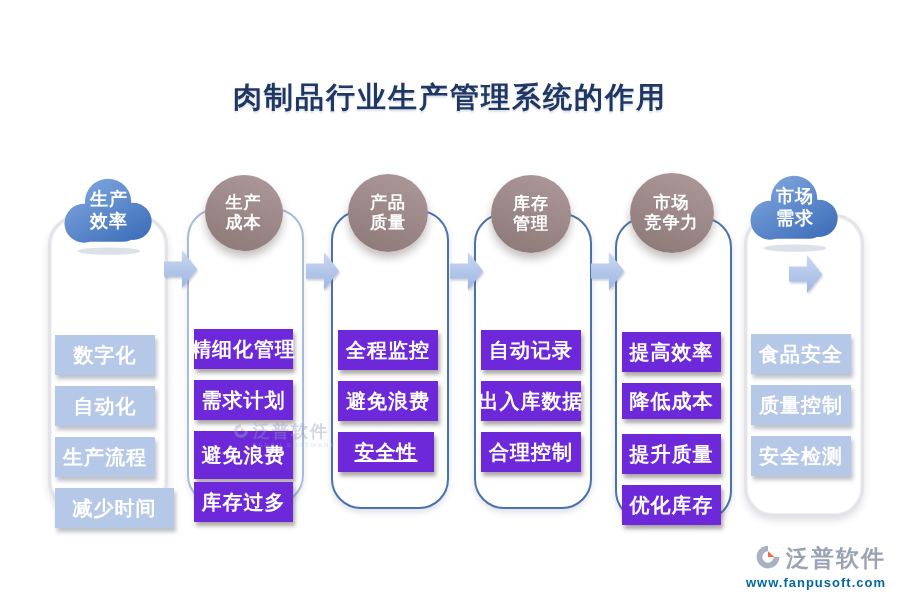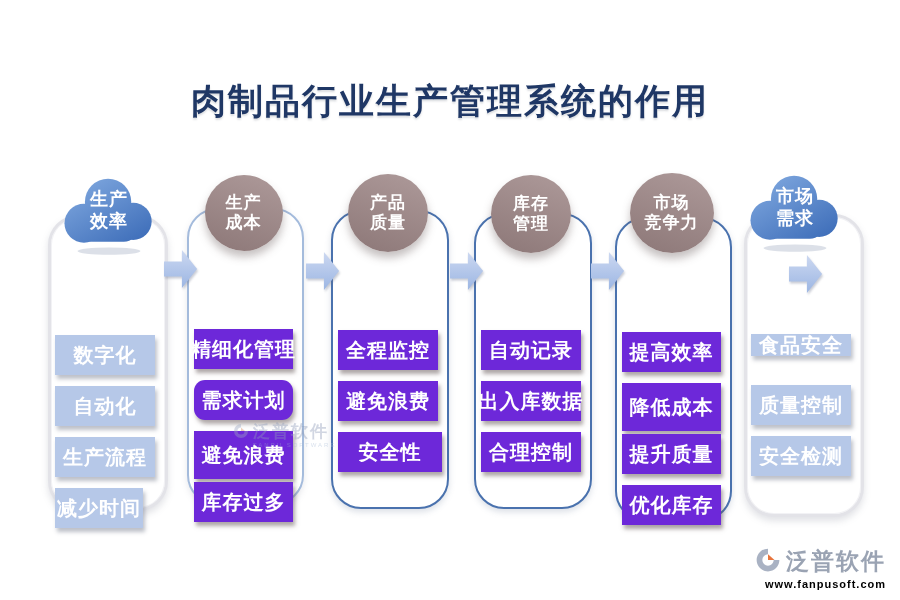--- a/index.html
+++ b/index.html
@@ -2,21 +2,21 @@
 <html><head>
 <meta charset="utf-8">
 <style>
   html,body{margin:0;padding:0;background:#fff;}
   .stage{
     position:relative;width:900px;height:600px;background:#ffffff;overflow:hidden;
     font-family:"Liberation Sans",sans-serif;
   }
   .title{
     position:absolute;top:78px;left:0;width:100%;margin:0;
-    text-align:center;font-size:35px;font-weight:bold;letter-spacing:2px;
+    text-align:center;font-size:29px;font-weight:bold;letter-spacing:2px;
     color:#1f3765;text-shadow:0 2px 2px rgba(60,70,90,.18);
   }
   .panel{
     position:absolute;background:#fff;border-radius:30px;z-index:1;
   }
   .panel.b-grey{border:3px solid #e3e3e8;box-shadow:0 4px 7px rgba(120,125,140,.22), inset 0 0 0 1px #f2f2f5;}
   .panel.b-lightblue{border:2px solid #a4bbdc;box-shadow:0 3px 6px rgba(120,130,150,.18);}
   .panel.b-blue{border:2px solid #4a72ae;box-shadow:0 3px 6px rgba(90,110,140,.22);}
   .item{
     position:absolute;z-index:2;display:flex;align-items:center;justify-content:center;
@@ -41,21 +41,21 @@
   .watermark{
     position:absolute;left:233px;top:423px;z-index:5;opacity:.4;
     display:flex;align-items:flex-start;gap:4px;pointer-events:none;
   }
   .watermark .wm-text{display:flex;flex-direction:column;line-height:1;}
   .watermark .wm-main{font-size:17px;font-weight:bold;color:#8d9ab8;letter-spacing:2px;}
   .watermark .wm-sub{font-size:6px;color:#9fb4d2;letter-spacing:2px;margin-top:2px;}
   .footer{position:absolute;right:14px;bottom:10px;text-align:right;z-index:6;}
   .footer .brand-row{display:flex;align-items:center;justify-content:flex-end;gap:5px;}
   .footer .brand{font-size:23px;font-weight:bold;color:#9aa3b3;letter-spacing:2px;}
-  .footer .url{font-size:11px;font-weight:bold;color:#000000;letter-spacing:1px;margin-top:1px;}
+  .footer .url{font-size:13px;font-weight:bold;color:#0369a1;letter-spacing:1px;margin-top:1px;}
 </style>
 </head>
 <body>
 
 <div class="stage">
   <h1 class="title">肉制品行业生产管理系统的作用</h1>
 
   <div id="columns">
       <div class="panel b-grey" style="left: 48px; top: 215px; width: 114px; height: 290px;"></div>
       <div class="header-cloud" style="left: 58px; top: 173px; width: 102px; height: 82px;"><svg width="102" height="82" viewBox="0 0 110 88">
@@ -70,65 +70,65 @@
             <circle cx="28" cy="54" r="21"></circle>
             <circle cx="54" cy="31" r="25"></circle>
             <circle cx="81" cy="52" r="20"></circle>
             <rect x="22" y="44" width="64" height="30" rx="15"></rect>
           </g>
         </svg><div class="cloud-label">生产
 效率</div></div>
       <div class="item blue" style="left: 55px; top: 298px; width: 100px; height: 40px;">数字化</div>
       <div class="item blue" style="left: 55px; top: 349px; width: 100px; height: 40px;">自动化</div>
       <div class="item blue" style="left: 55px; top: 400px; width: 100px; height: 40px;">生产流程</div>
-      <div class="item blue" style="left: 55px; top: 451px; width: 88px; height: 40px;">减少时间</div>
+      <div class="item blue" style="left: 55px; top: 451px; width: 119px; height: 40px;">减少时间</div>
       <div class="panel b-lightblue" style="left: 187px; top: 208px; width: 113px; height: 293px;"></div>
       <div class="header-ellipse" style="left: 204.5px; top: 175px; width: 78px; height: 76px;">生产
 成本</div>
       <div class="item mauve" style="left: 194px; top: 292px; width: 99px; height: 40px;">精细化管理</div>
-      <div class="item mauve" style="left: 194px; top: 343px; width: 99px; height: 40px; border-radius: 11px;">需求计划</div>
+      <div class="item mauve" style="left: 194px; top: 343px; width: 99px; height: 40px;">需求计划</div>
       <div class="item mauve" style="left: 194px; top: 394px; width: 99px; height: 48px;">避免浪费</div>
       <div class="item mauve" style="left: 194px; top: 445px; width: 99px; height: 40px; font-family: Liberation Serif, serif;">库存过多</div>
       <div class="panel b-blue" style="left: 331px; top: 210px; width: 114px; height: 295px;"></div>
       <div class="header-ellipse" style="left: 348px; top: 174px; width: 80px; height: 78px;">产品
 质量</div>
       <div class="item mauve" style="left: 338px; top: 293px; width: 100px; height: 40px;">全程监控</div>
       <div class="item mauve" style="left: 338px; top: 344px; width: 100px; height: 40px;">避免浪费</div>
-      <div class="item mauve" style="left: 338px; top: 395px; width: 104px; height: 40px;">安全性</div>
+      <div class="item mauve" style="left: 338px; top: 395px; width: 96px; height: 40px; text-decoration: underline;">安全性</div>
       <div class="panel b-blue" style="left: 474px; top: 213px; width: 114px; height: 292px;"></div>
       <div class="header-ellipse" style="left: 491px; top: 175px; width: 80px; height: 78px;">库存
 管理</div>
       <div class="item mauve" style="left: 481px; top: 293px; width: 100px; height: 40px;">自动记录</div>
       <div class="item mauve" style="left: 481px; top: 344px; width: 100px; height: 40px;">出入库数据</div>
       <div class="item mauve" style="left: 481px; top: 395px; width: 100px; height: 40px;">合理控制</div>
       <div class="panel b-blue" style="left: 615px; top: 217px; width: 113px; height: 300px;"></div>
       <div class="header-ellipse" style="left: 629.5px; top: 173px; width: 84px; height: 80px;">市场
 竞争力</div>
       <div class="item mauve" style="left: 622px; top: 295px; width: 99px; height: 40px;">提高效率</div>
-      <div class="item mauve" style="left: 622px; top: 346px; width: 99px; height: 48px;">降低成本</div>
+      <div class="item mauve" style="left: 622px; top: 346px; width: 99px; height: 36px;">降低成本</div>
       <div class="item mauve" style="left: 622px; top: 397px; width: 99px; height: 40px;">提升质量</div>
       <div class="item mauve" style="left: 622px; top: 448px; width: 99px; height: 40px;">优化库存</div>
       <div class="panel b-grey" style="left: 744px; top: 214px; width: 114px; height: 297px;"></div>
       <div class="header-cloud" style="left: 744px; top: 170px; width: 102px; height: 82px;"><svg width="102" height="82" viewBox="0 0 110 88">
           <defs>
             <linearGradient id="cg5" gradientUnits="userSpaceOnUse" x1="20" y1="0" x2="72" y2="88">
               <stop offset="0" stop-color="#83abe1"></stop>
               <stop offset="1" stop-color="#3c6cb8"></stop>
             </linearGradient>
           </defs>
           <ellipse cx="55" cy="84" rx="34" ry="4" fill="#9aa7bd" opacity="0.35"></ellipse>
           <g fill="url(#cg5)">
             <circle cx="28" cy="54" r="21"></circle>
             <circle cx="54" cy="31" r="25"></circle>
             <circle cx="81" cy="52" r="20"></circle>
             <rect x="22" y="44" width="64" height="30" rx="15"></rect>
           </g>
         </svg><div class="cloud-label">市场
 需求</div></div>
-      <div class="item blue" style="left: 751px; top: 297px; width: 100px; height: 22px;">食品安全</div>
+      <div class="item blue" style="left: 751px; top: 297px; width: 100px; height: 40px;">食品安全</div>
       <div class="item blue" style="left: 751px; top: 348px; width: 100px; height: 40px;">质量控制</div>
       <div class="item blue" style="left: 751px; top: 399px; width: 100px; height: 40px;">安全检测</div>
     </div>
   <div id="arrows">
       <div class="flow-arrow" style="left: 164px; top: 248px;"><svg width="34" height="42" viewBox="0 0 36 44">
           <defs>
             <linearGradient id="ag0" x1="0" y1="0" x2="0" y2="1">
               <stop offset="0" stop-color="#ccd8f1"></stop>
               <stop offset="1" stop-color="#9cb6e3"></stop>
             </linearGradient>

